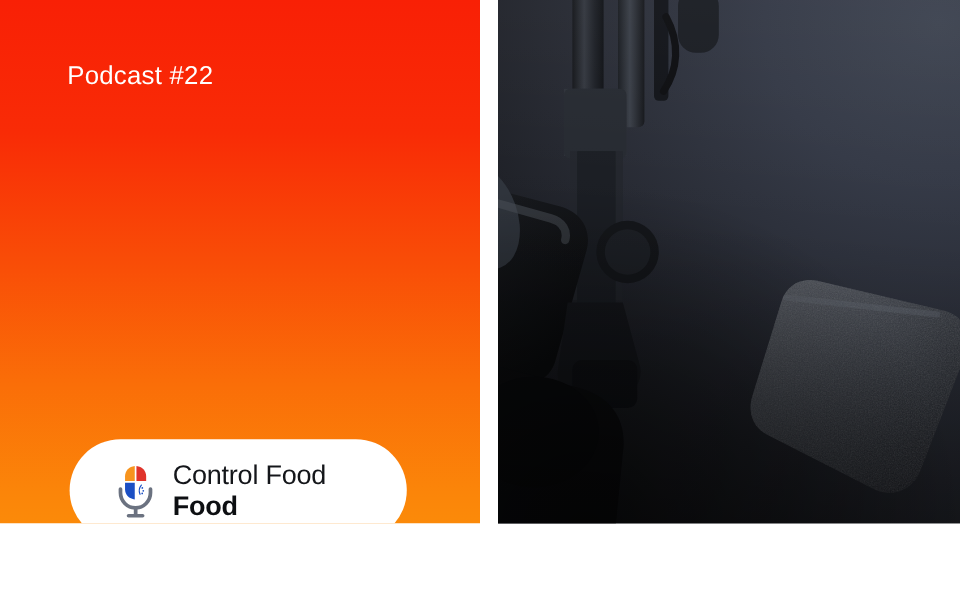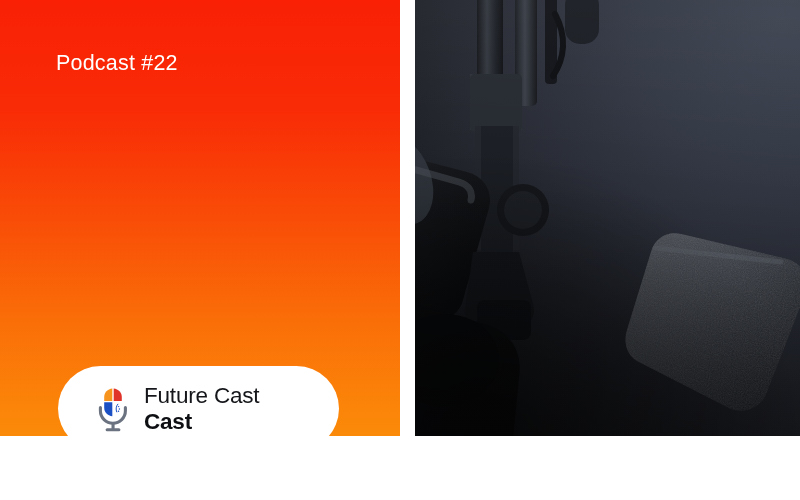--- a/index.html
+++ b/index.html
@@ -165,22 +165,22 @@
 
         <path d="M17.7 17.3 h8.1 v5.4 c0 4.5 -3.4 8.0 -8.1 8.5 z" fill="#FFFFFF"></path>
 
         <path d="M21.8 19.2 C20.0 21.3 19.6 24.3 20.7 26.9" fill="none" stroke="#1B4FC4" stroke-width="1.0" stroke-linecap="round"></path>
         <circle cx="22.6" cy="21.6" r="0.72" fill="#1B4FC4"></circle>
         <circle cx="23.4" cy="24.0" r="0.72" fill="#1B4FC4"></circle>
         <circle cx="22.5" cy="26.2" r="0.72" fill="#1B4FC4"></circle>
       </svg>
 
       <div class="logo-text">
-        <span class="line1">Future Cast</span>
-        <span class="line2">Cast</span>
+        <span class="line1">Control Food</span>
+        <span class="line2">Food</span>
       </div>
 
     </div>
   </div>
 
   <div class="right-panel">
 
     <svg class="mic-art" viewBox="0 0 400 500">
       <defs>
         <linearGradient id="armG" x1="0" y1="0" x2="1" y2="0">

